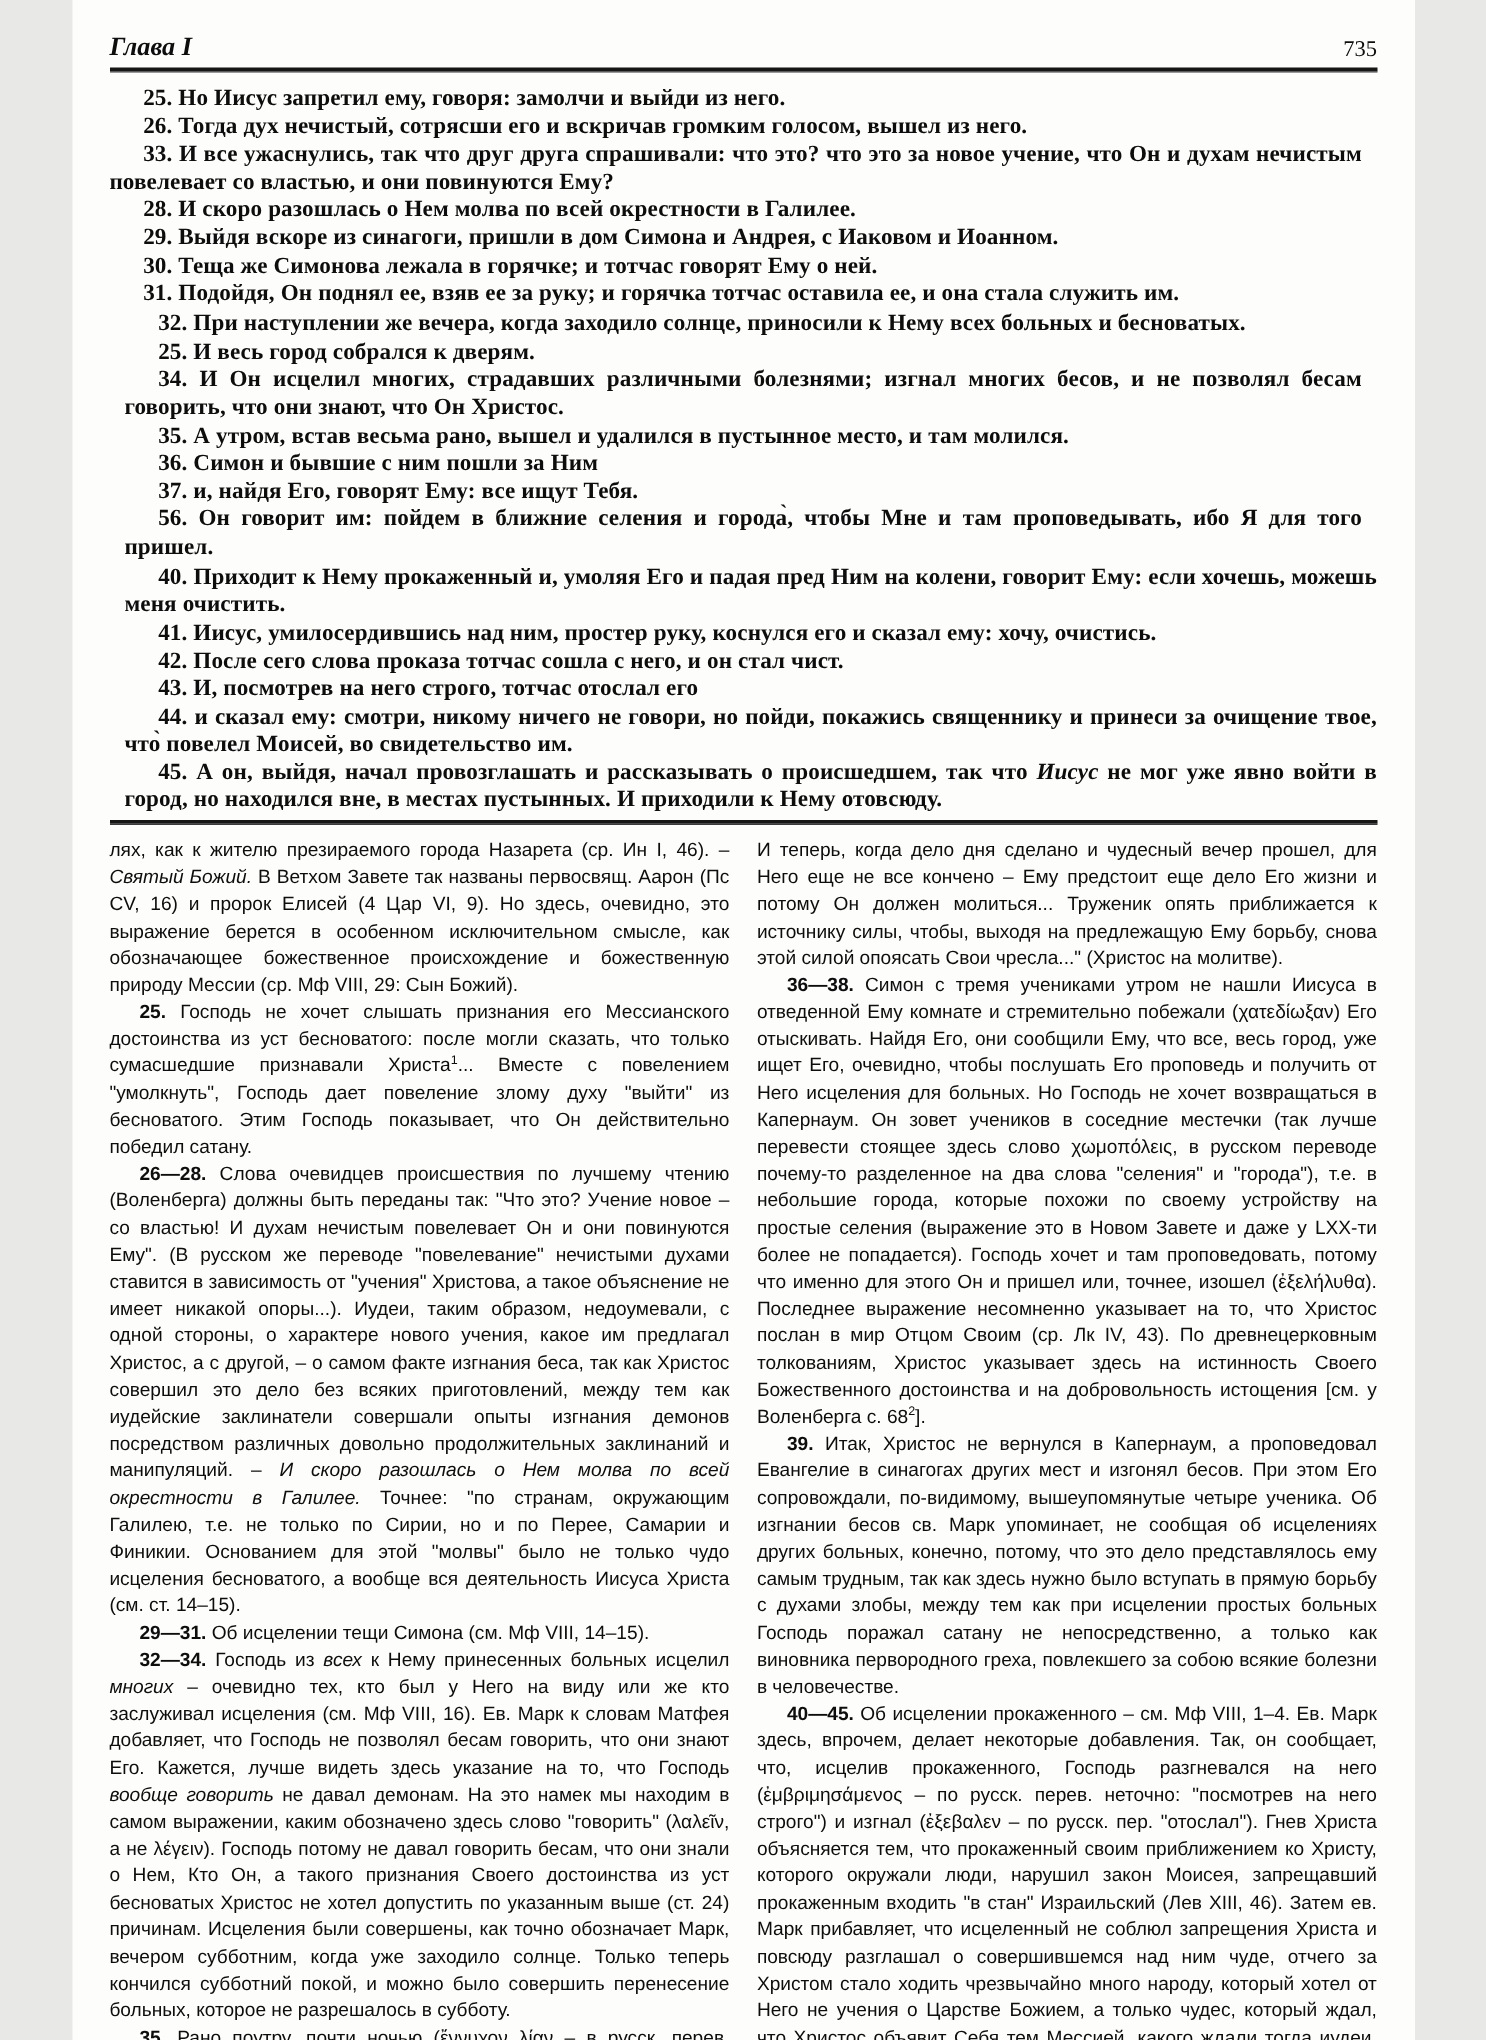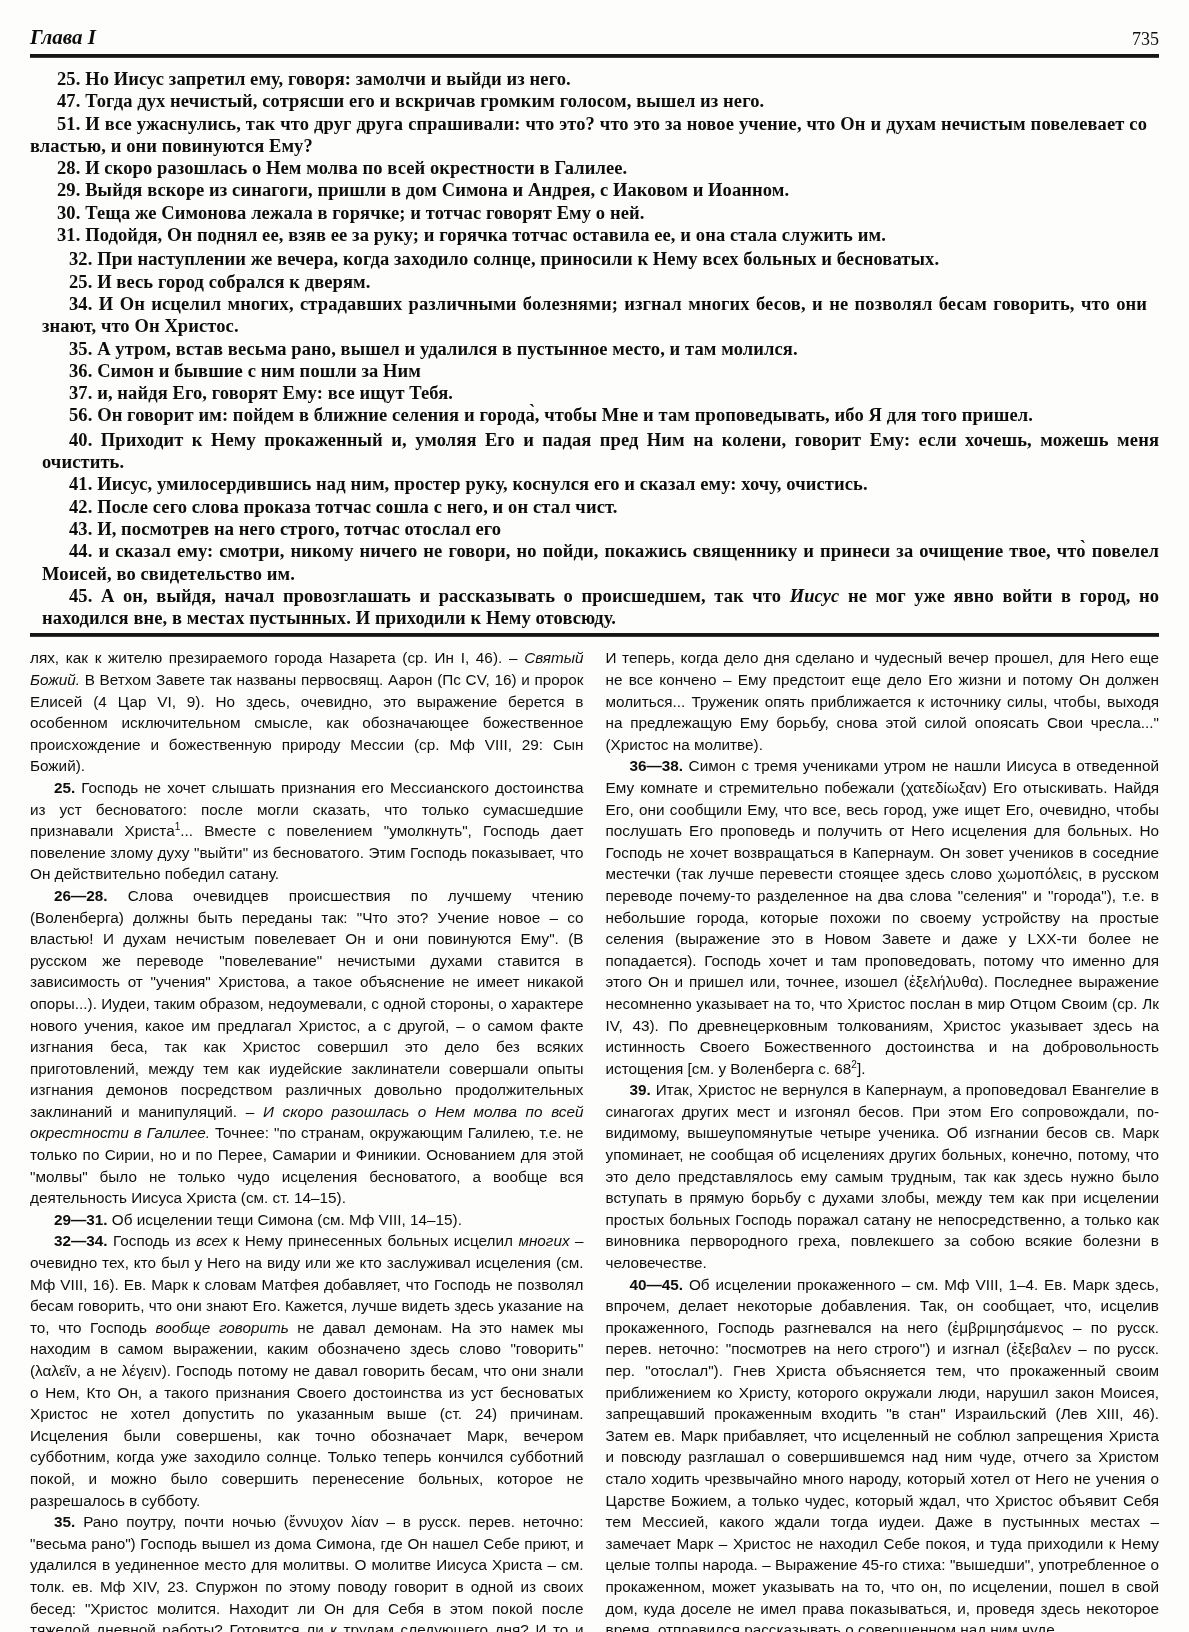--- a/index.html
+++ b/index.html
@@ -1,17 +1,17 @@
 <!DOCTYPE html>
 <html><head>
 <meta charset="utf-8">
 <style>
   html,body{margin:0;padding:0;background:#e8e8e6;}
   .page{
-    width:1189px;height:1632px;margin:0 auto;background:#fdfdfb;
+    width:1074px;height:1632px;margin:0 auto;background:#fdfdfb;
     color:#0d0d0d;box-sizing:border-box;padding:16px 30px 10px 30px;
     overflow:hidden;position:relative;
     font-family:"Liberation Serif", serif;
   }
   
   .page-header{display:flex;justify-content:space-between;align-items:flex-end;height:34px;}
   .chapter-title{font-family:"Liberation Serif", serif;font-style:italic;font-size:21px;font-weight:bold;}
   .page-number{font-family:"Liberation Serif", serif;font-size:18px;}
   .rule{border:0;border-top:3px solid #161616;border-bottom:1px solid #3a3a3a;height:0;margin:4px 0 0 0;}
   
@@ -52,22 +52,22 @@
 
   <div class="page-header">
     <span class="chapter-title">Глава I</span>
     <span class="page-number">735</span>
   </div>
   <hr class="rule">
 
   <div class="scripture">
     <div class="s-col">
       <p class="verse">25. Но Иисус запретил ему, говоря: замолчи и выйди из него.</p>
-      <p class="verse">47. Тогда дух нечистый, сотрясши его и вскричав громким голосом, вышел из него.</p>
-      <p class="verse">51. И все ужаснулись, так что друг друга спрашивали: что это? что это за новое учение, что Он и духам нечистым повелевает со властью, и они повинуются Ему?</p>
+      <p class="verse">26. Тогда дух нечистый, сотрясши его и вскричав громким голосом, вышел из него.</p>
+      <p class="verse">33. И все ужаснулись, так что друг друга спрашивали: что это? что это за новое учение, что Он и духам нечистым повелевает со властью, и они повинуются Ему?</p>
       <p class="verse">28. И скоро разошлась о Нем молва по всей окрестности в Галилее.</p>
       <p class="verse">29. Выйдя вскоре из синагоги, пришли в дом Симона и Андрея, с Иаковом и Иоанном.</p>
       <p class="verse">30. Теща же Симонова лежала в горячке; и тотчас говорят Ему о ней.</p>
       <p class="verse">31. Подойдя, Он поднял ее, взяв ее за руку; и горячка тотчас оставила ее, и она стала служить им.</p>
     </div>
     <div class="col-divider"></div>
     <div class="s-col">
       <p class="verse">32. При наступлении же вечера, когда заходило солнце, приносили к Нему всех больных и бесноватых.</p>
       <p class="verse">25. И весь город собрался к дверям.</p>
       <p class="verse">34. И Он исцелил многих, страдавших различными болезнями; изгнал многих бесов, и не позволял бесам говорить, что они знают, что Он Христос.</p>

